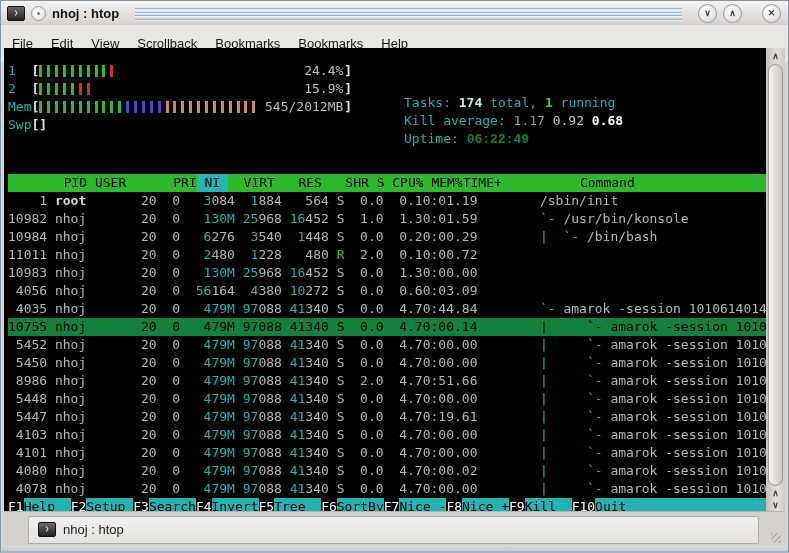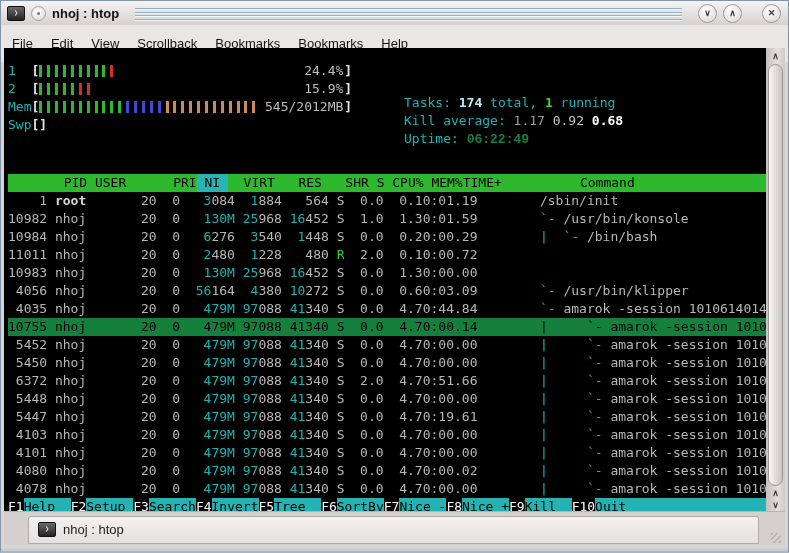--- a/index.html
+++ b/index.html
@@ -315,21 +315,20 @@
               <span class="cell cell-user">nhoj</span>
               <span class="cell cell-pri">20</span>
               <span class="cell cell-ni">0</span>
               <span class="cell cell-virt"><span class="num-hi">56</span><span>164</span></span>
               <span class="cell cell-res"><span class="num-hi">4</span><span>380</span></span>
               <span class="cell cell-shr"><span class="num-hi">10</span><span>272</span></span>
               <span class="cell cell-s">S</span>
               <span class="cell cell-cpu">0.0</span>
               <span class="cell cell-mem">0.6</span>
               <span class="cell cell-time">0:03.09</span>
-              <span class="cell cell-cmd"><span class="tree">`- </span><span>/usr/bin/klipper</span></span>
             </div>
             <div class="prow">
               <span class="cell cell-pid">4035</span>
               <span class="cell cell-user">nhoj</span>
               <span class="cell cell-pri">20</span>
               <span class="cell cell-ni">0</span>
               <span class="cell cell-virt"><span class="num-hi">479M</span></span>
               <span class="cell cell-res"><span class="num-hi">97</span><span>088</span></span>
               <span class="cell cell-shr"><span class="num-hi">41</span><span>340</span></span>
               <span class="cell cell-s">S</span>
@@ -374,21 +373,21 @@
               <span class="cell cell-virt"><span class="num-hi">479M</span></span>
               <span class="cell cell-res"><span class="num-hi">97</span><span>088</span></span>
               <span class="cell cell-shr"><span class="num-hi">41</span><span>340</span></span>
               <span class="cell cell-s">S</span>
               <span class="cell cell-cpu">0.0</span>
               <span class="cell cell-mem">4.7</span>
               <span class="cell cell-time">0:00.00</span>
               <span class="cell cell-cmd"><span class="tree">|     `- </span><span>amarok -session 1010614014314</span></span>
             </div>
             <div class="prow">
-              <span class="cell cell-pid">6372</span>
+              <span class="cell cell-pid">8986</span>
               <span class="cell cell-user">nhoj</span>
               <span class="cell cell-pri">20</span>
               <span class="cell cell-ni">0</span>
               <span class="cell cell-virt"><span class="num-hi">479M</span></span>
               <span class="cell cell-res"><span class="num-hi">97</span><span>088</span></span>
               <span class="cell cell-shr"><span class="num-hi">41</span><span>340</span></span>
               <span class="cell cell-s">S</span>
               <span class="cell cell-cpu">2.0</span>
               <span class="cell cell-mem">4.7</span>
               <span class="cell cell-time">0:51.66</span>

